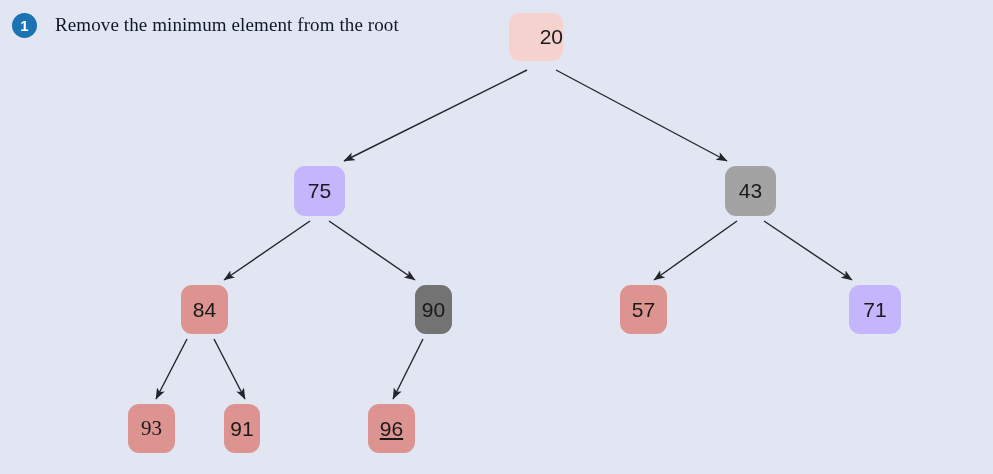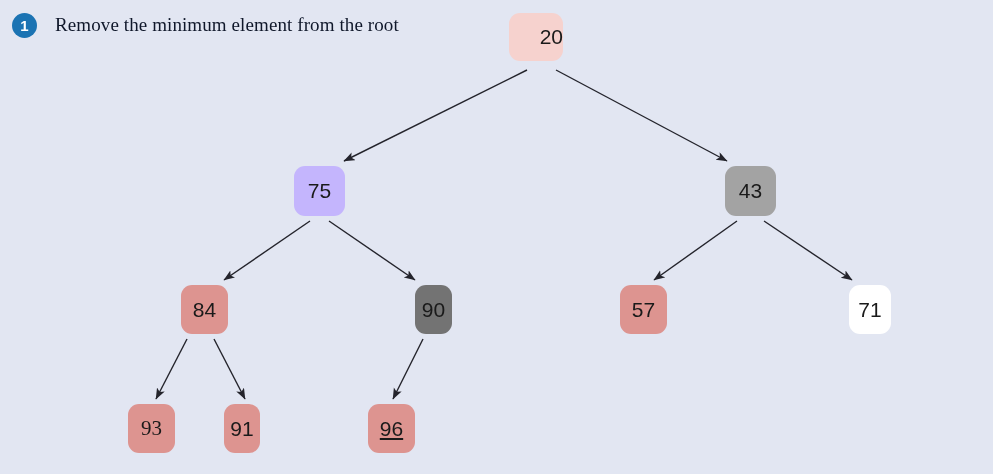--- a/index.html
+++ b/index.html
@@ -104,21 +104,21 @@
       </div>
       <div class="node" style="left: 181px; top: 285px; width: 47px; height: 49px; background: rgb(221, 148, 144);">
         <span>84</span>
       </div>
       <div class="node" style="left: 415px; top: 285px; width: 37px; height: 49px; background: #737373; text-align: center;">
         <span>90</span>
       </div>
       <div class="node" style="left: 608px; top: 285px; width: 47px; height: 49px; background: rgb(221, 148, 144); margin-left: 12px;">
         <span>57</span>
       </div>
-      <div class="node" style="left: 849px; top: 285px; width: 42px; height: 49px; background: #ffffff; text-align: center;">
+      <div class="node" style="left: 849px; top: 285px; width: 52px; height: 49px; background: #c4b5fd; text-align: center;">
         <span>71</span>
       </div>
       <div class="node" style="left: 128px; top: 404px; width: 47px; height: 49px; background: rgb(221, 148, 144); font-family: Liberation Serif, serif;">
         <span>93</span>
       </div>
       <div class="node" style="left: 224px; top: 404px; width: 36px; height: 49px; background: rgb(221, 148, 144);">
         <span>91</span>
       </div>
       <div class="node" style="left: 368px; top: 404px; width: 47px; height: 49px; background: rgb(221, 148, 144); text-decoration: underline;">
         <span>96</span>

